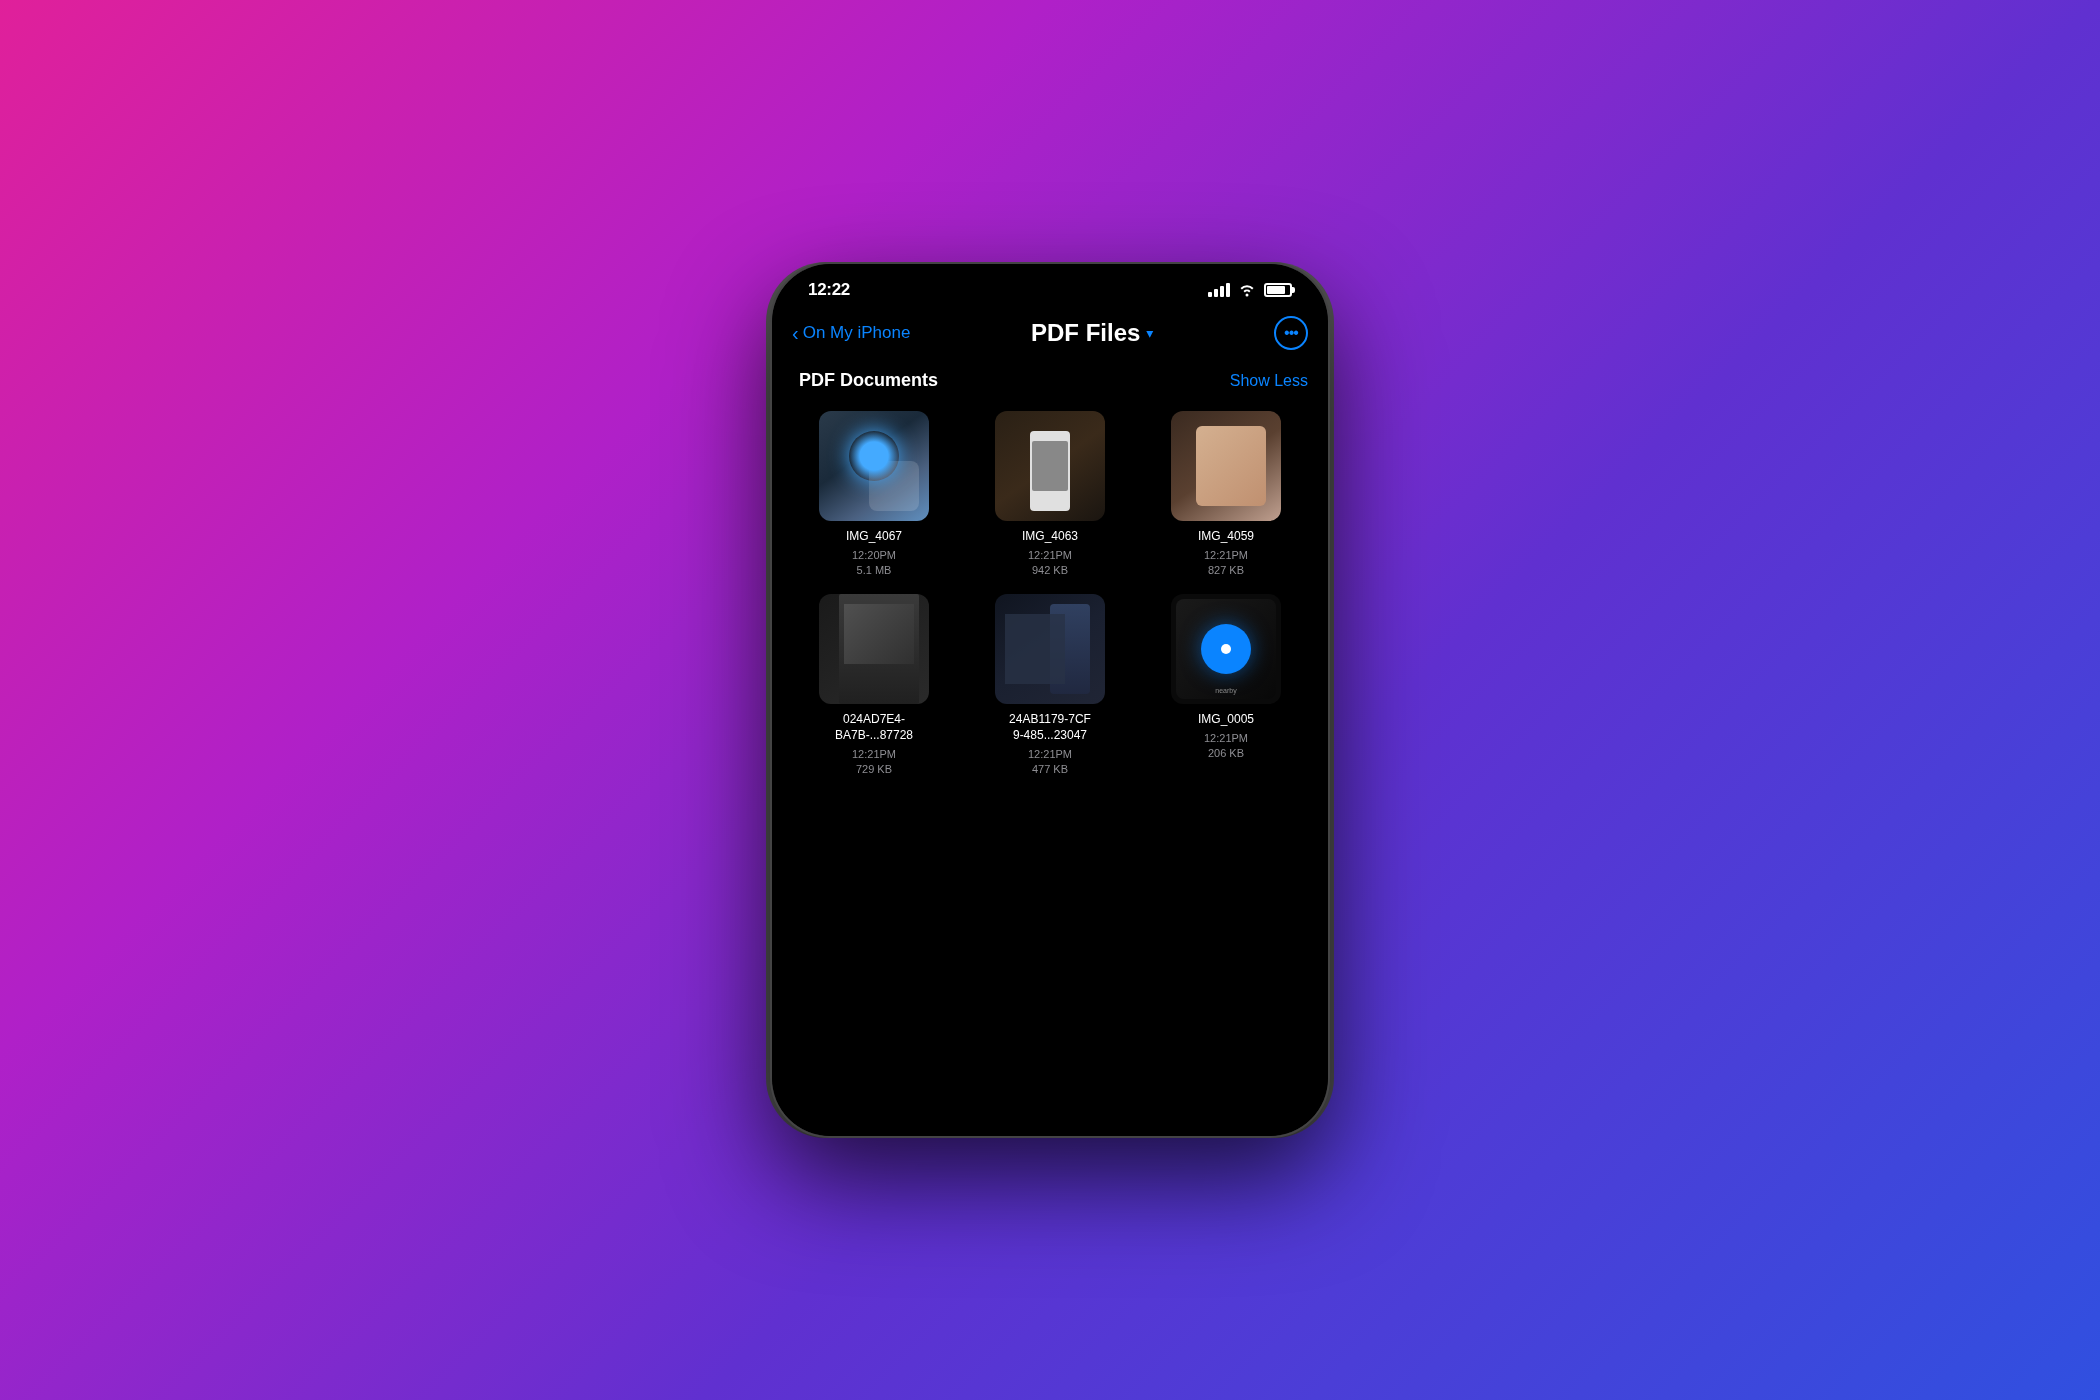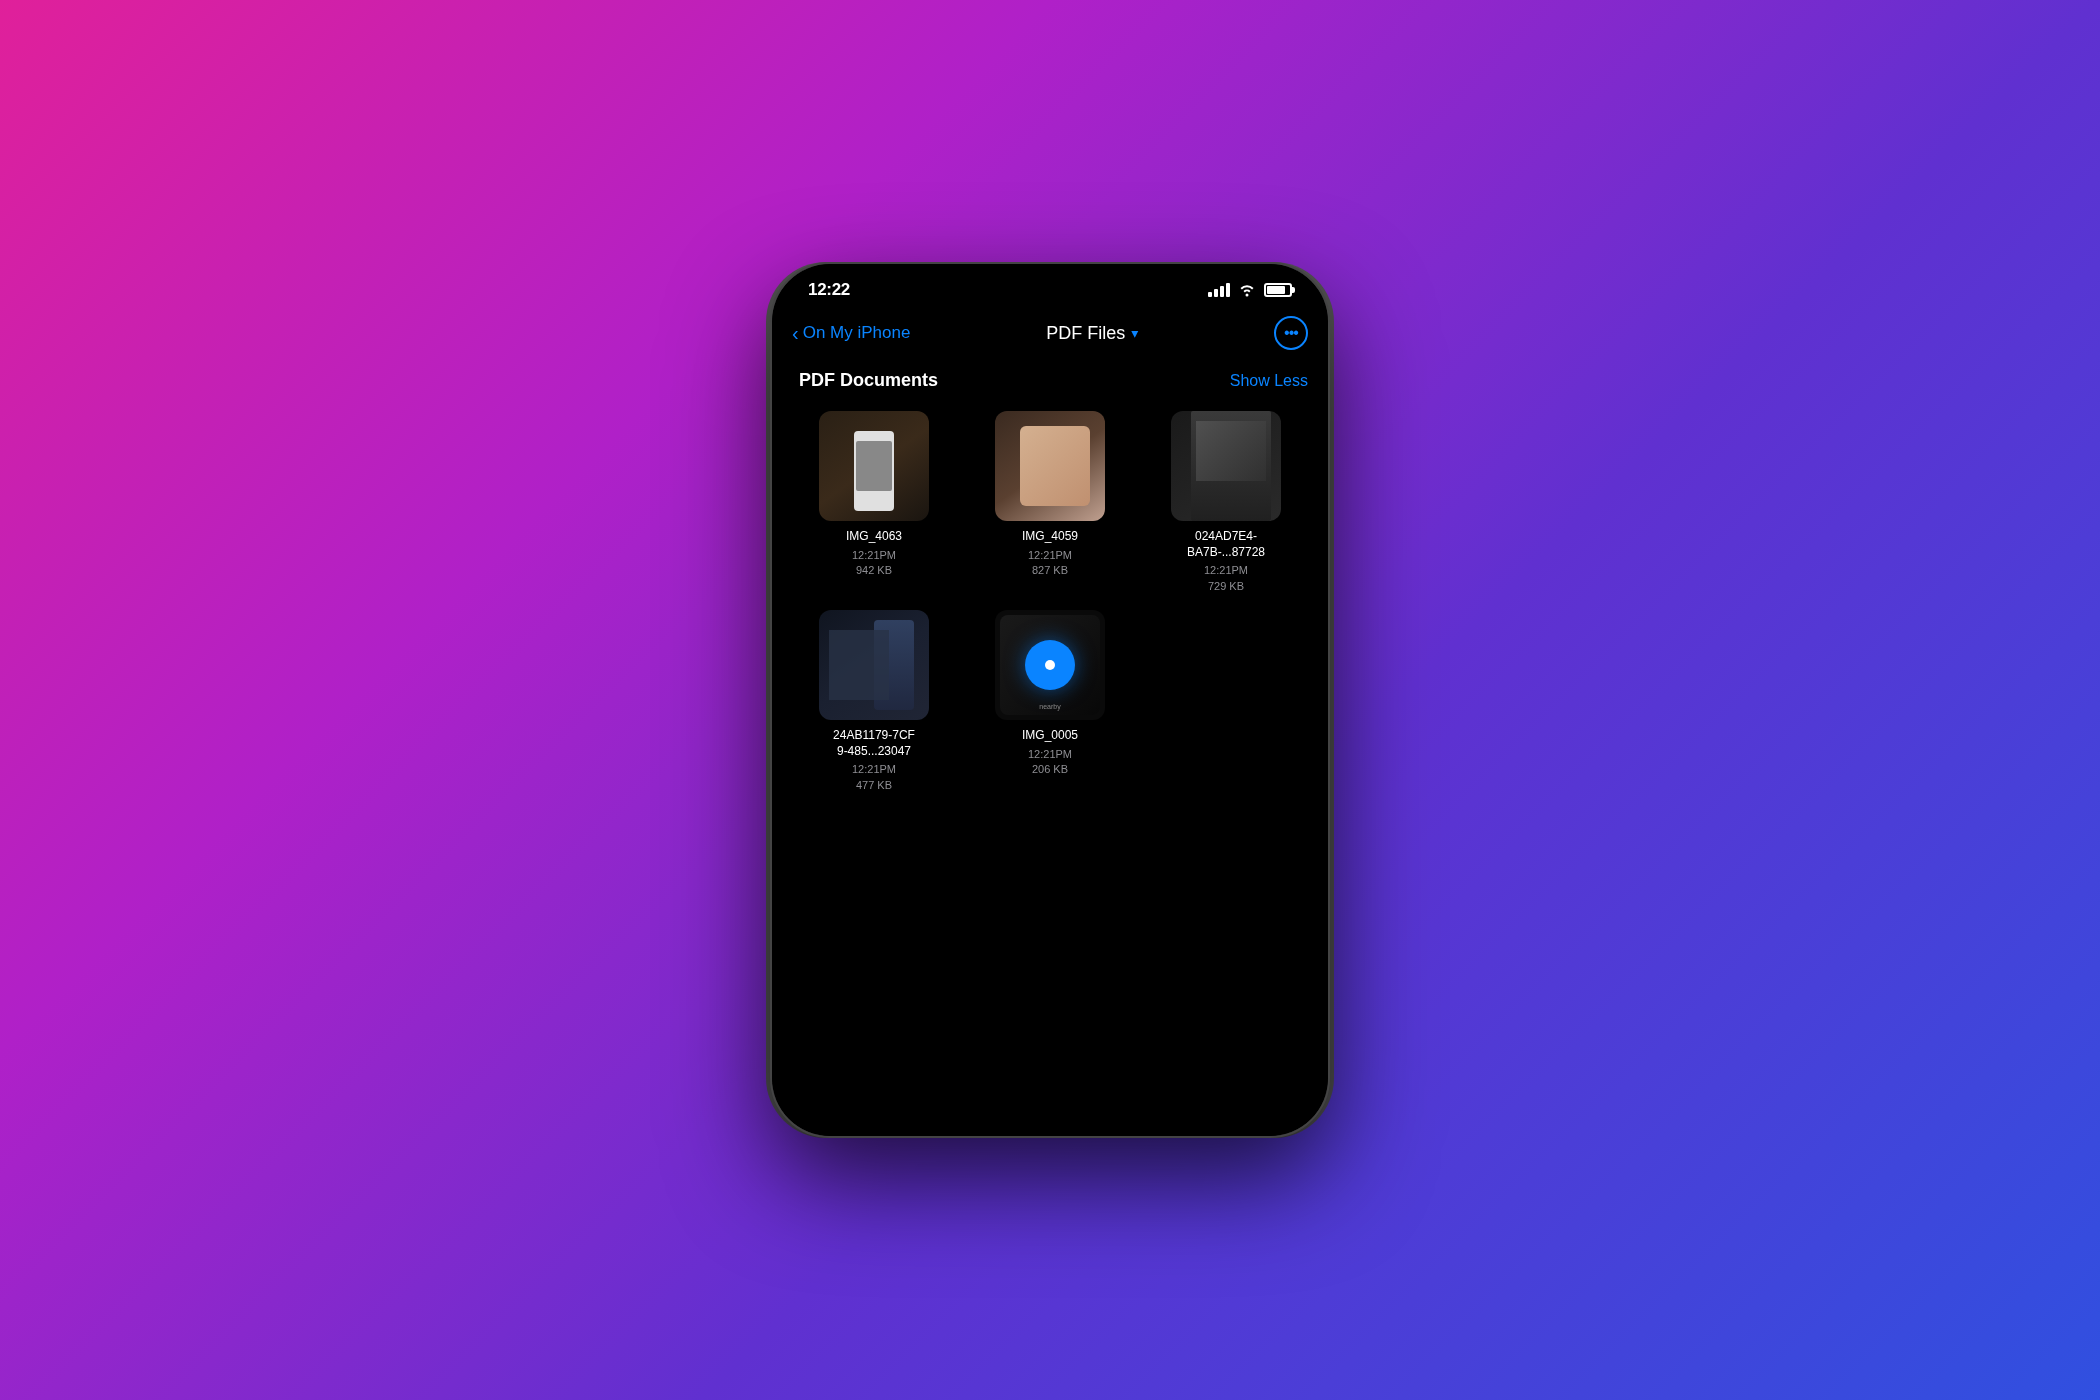--- a/index.html
+++ b/index.html
@@ -174,22 +174,22 @@
     .nav-title-area {
       flex: 1;
       display: flex;
       align-items: center;
       justify-content: center;
       gap: 6px;
     }
 
     .nav-title {
       color: #fff;
-      font-size: 18px;
-      font-weight: 400;
+      font-size: 24px;
+      font-weight: 700;
     }
 
     .nav-title-chevron {
       color: #0a84ff;
       font-size: 14px;
     }
 
     .nav-more-btn {
       width: 34px;
       height: 34px;
@@ -501,20 +501,25 @@
 
 
     <div class="content-area">
       <div class="section-header">
         <span class="section-title">PDF Documents</span>
         <span class="show-less-btn">Show Less</span>
       </div>
 
       <div class="file-grid">
 
+        <div class="file-item">
+          <div class="file-thumb thumb-img67"></div>
+          <span class="file-name">IMG_4067</span>
+          <span class="file-meta">12:20PM<br>5.1 MB</span>
+        </div>
 
         <div class="file-item">
           <div class="file-thumb thumb-img63"></div>
           <span class="file-name">IMG_4063</span>
           <span class="file-meta">12:21PM<br>942 KB</span>
         </div>
 
         <div class="file-item">
           <div class="file-thumb thumb-img59"></div>
           <span class="file-name">IMG_4059</span>

